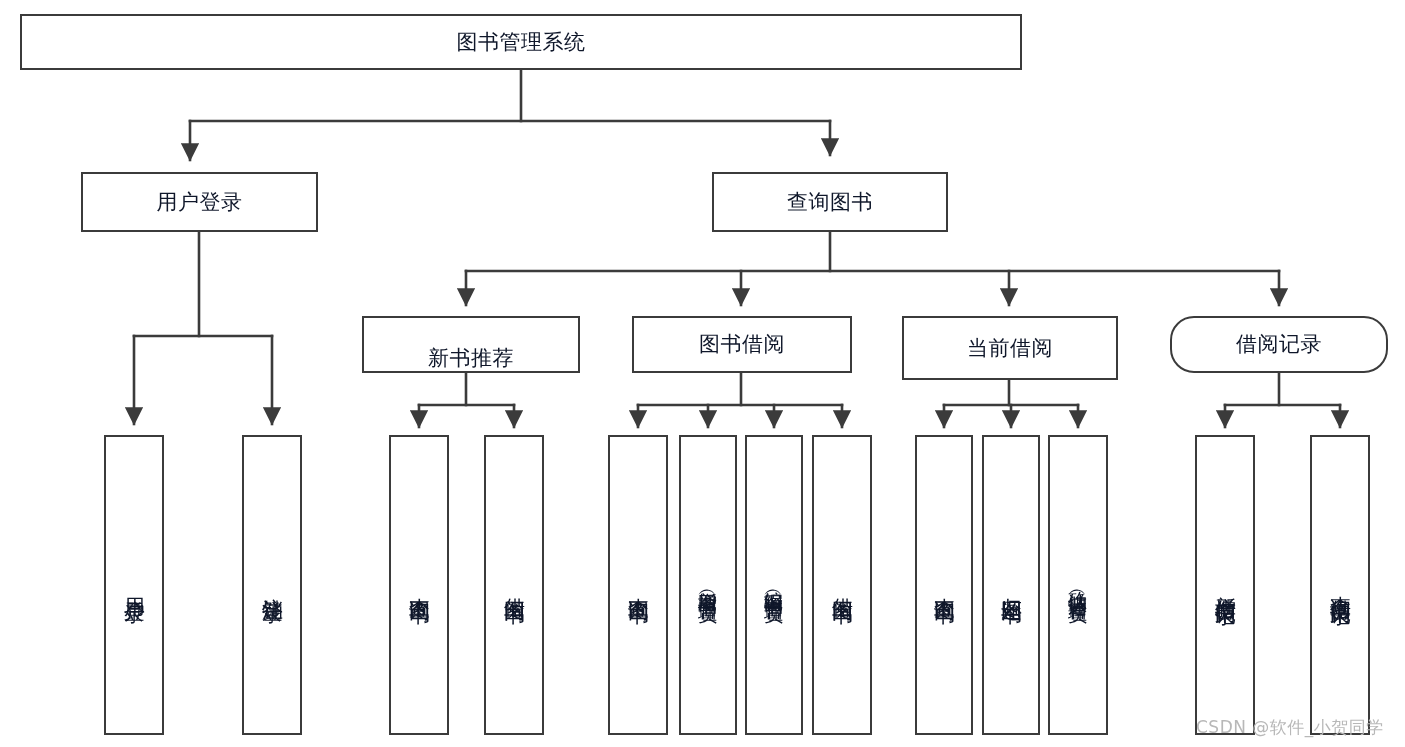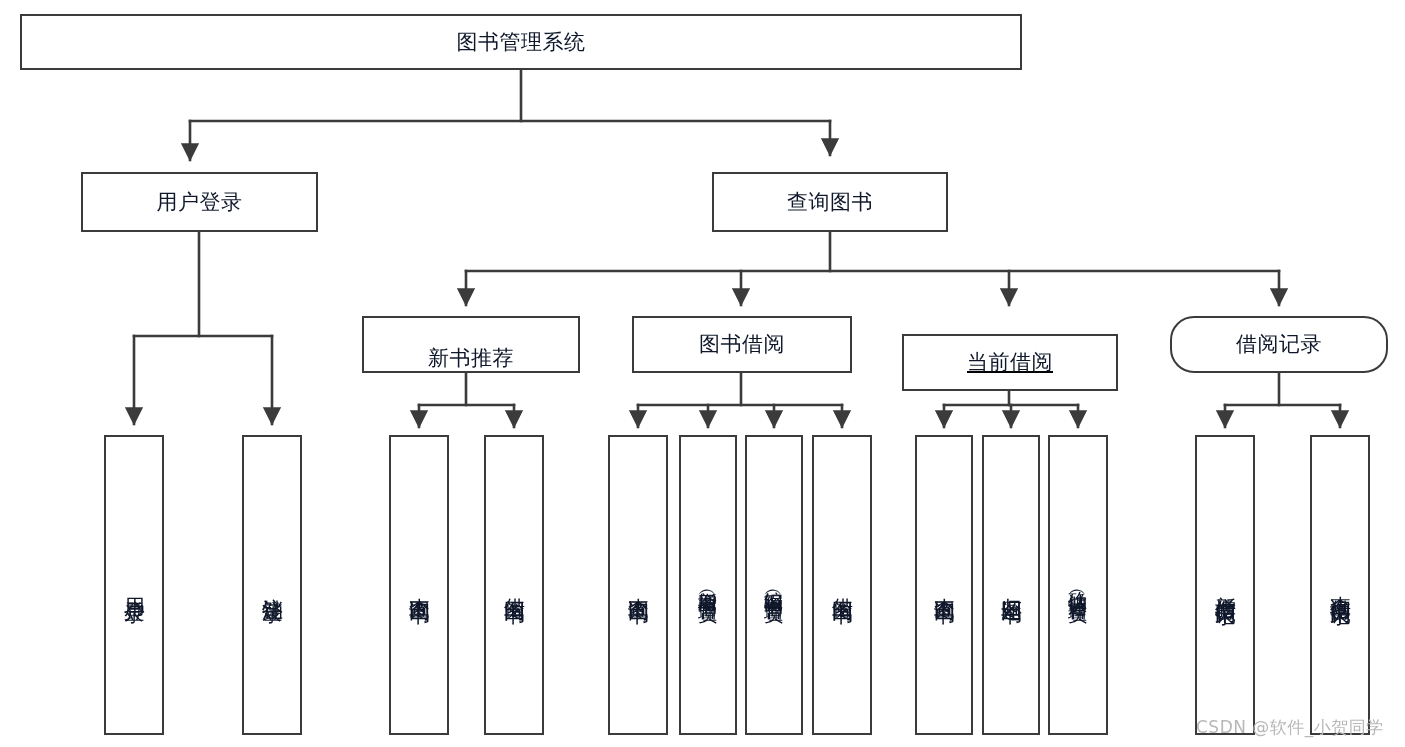--- a/index.html
+++ b/index.html
@@ -183,21 +183,21 @@
   <div class="node-box" style="left:712px; top:172px; width:236px; height:60px;">
     <span class="node-label">查询图书</span>
   </div>
 
   <div class="node-box thin" style="left:362px; top:316px; width:218px; height:57px;align-items:flex-end;">
     <span class="node-label">新书推荐</span>
   </div>
   <div class="node-box thin" style="left:632px; top:316px; width:220px; height:57px;">
     <span class="node-label">图书借阅</span>
   </div>
-  <div class="node-box thin" style="left:902px; top:334px; width:216px; height:57px;text-decoration:underline;">
+  <div class="node-box thin" style="left:902px; top:316px; width:216px; height:64px;">
     <span class="node-label">当前借阅</span>
   </div>
   <div class="node-box thin" style="left:1170px; top:316px; width:218px; height:57px;border-radius:24px;">
     <span class="node-label">借阅记录</span>
   </div>
 
   <div class="node-box thin" style="left:104px; top:435px; width:60px; height:300px;">
     <span class="node-label vertical">用户登录</span>
   </div>
   <div class="node-box thin" style="left:242px; top:435px; width:60px; height:300px;">

